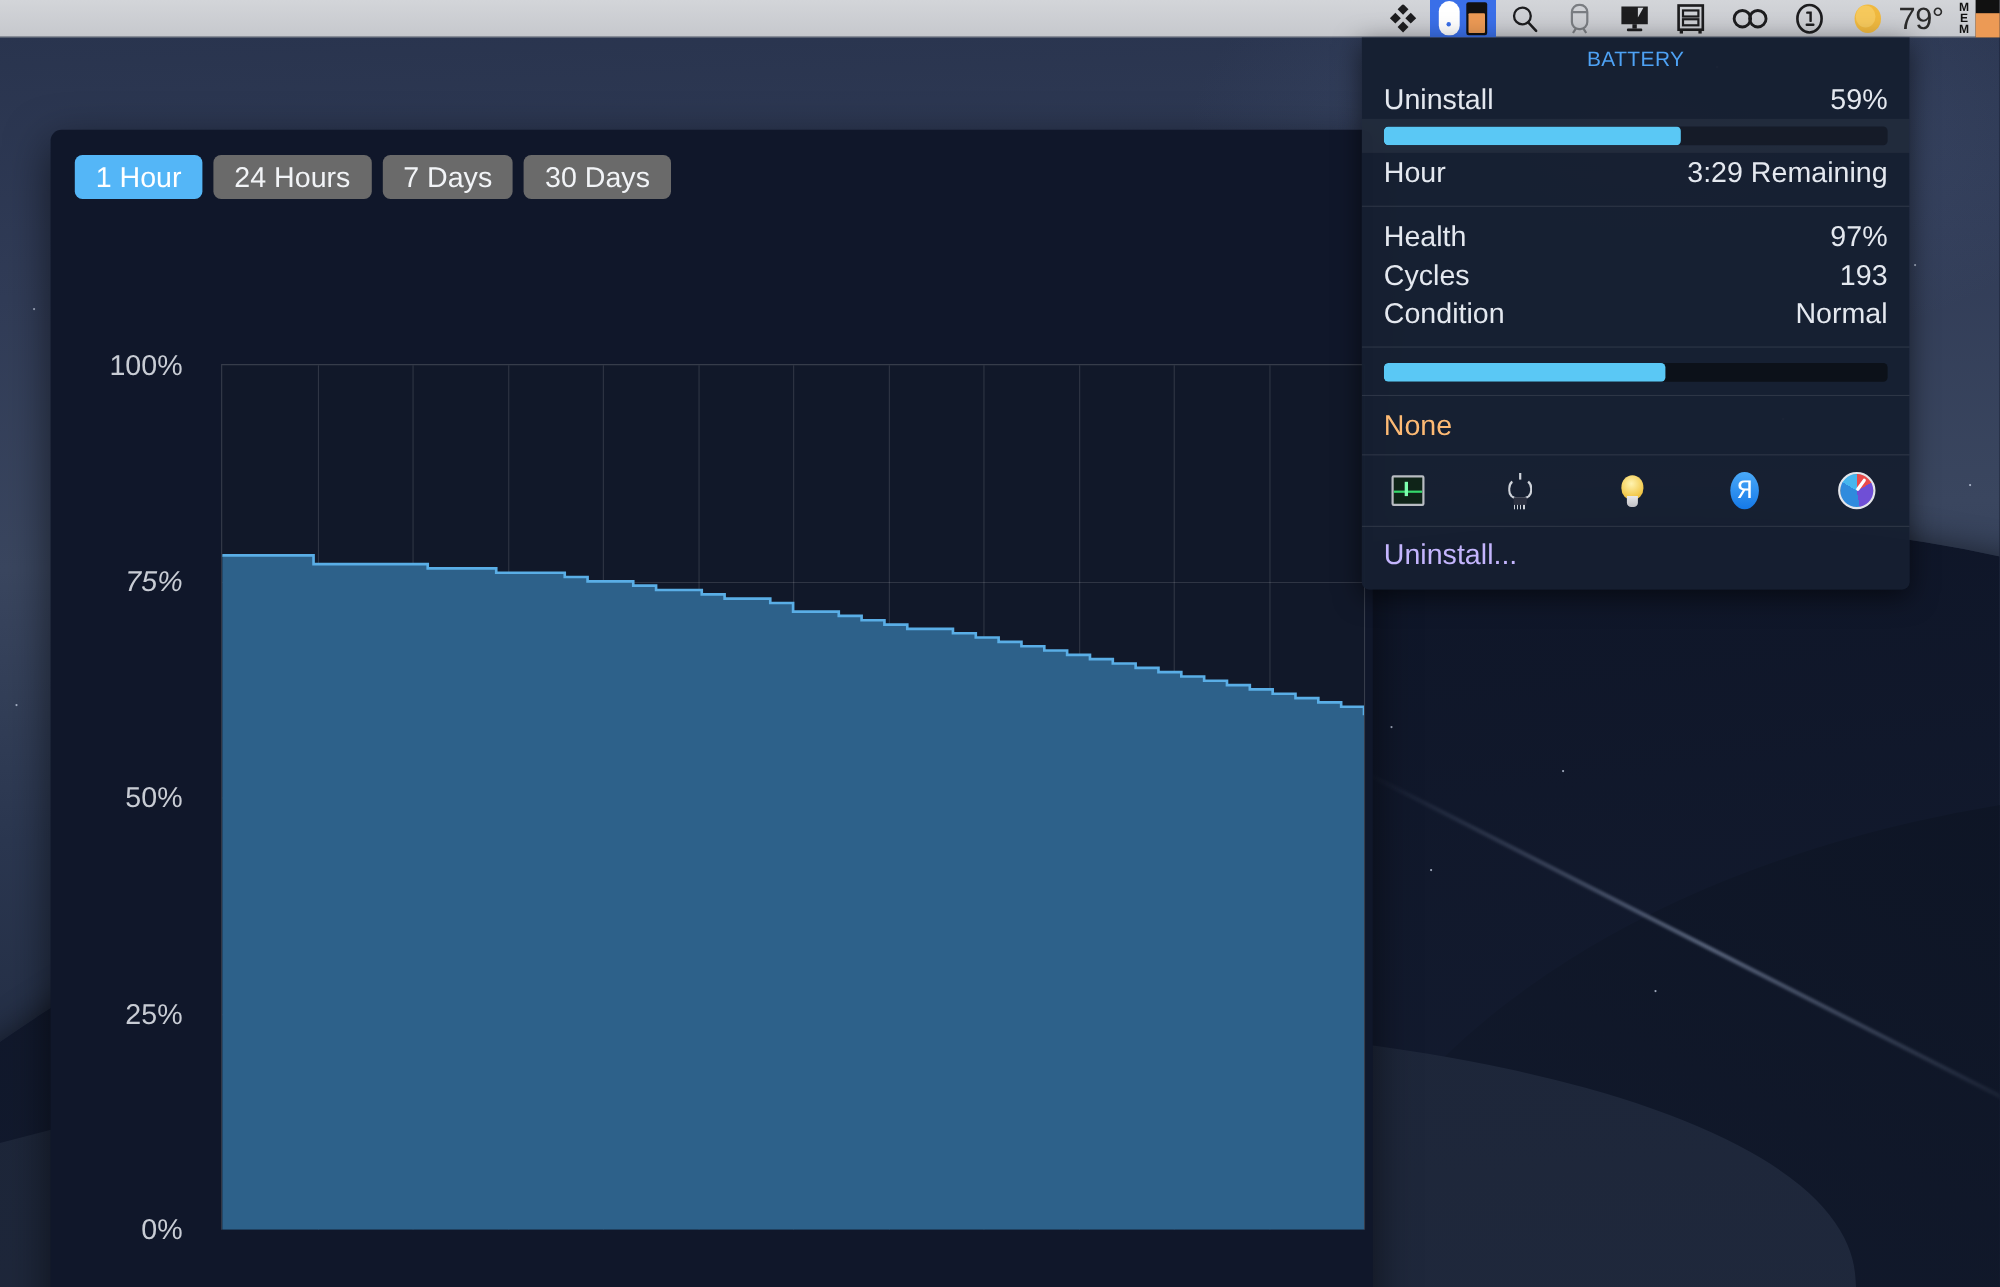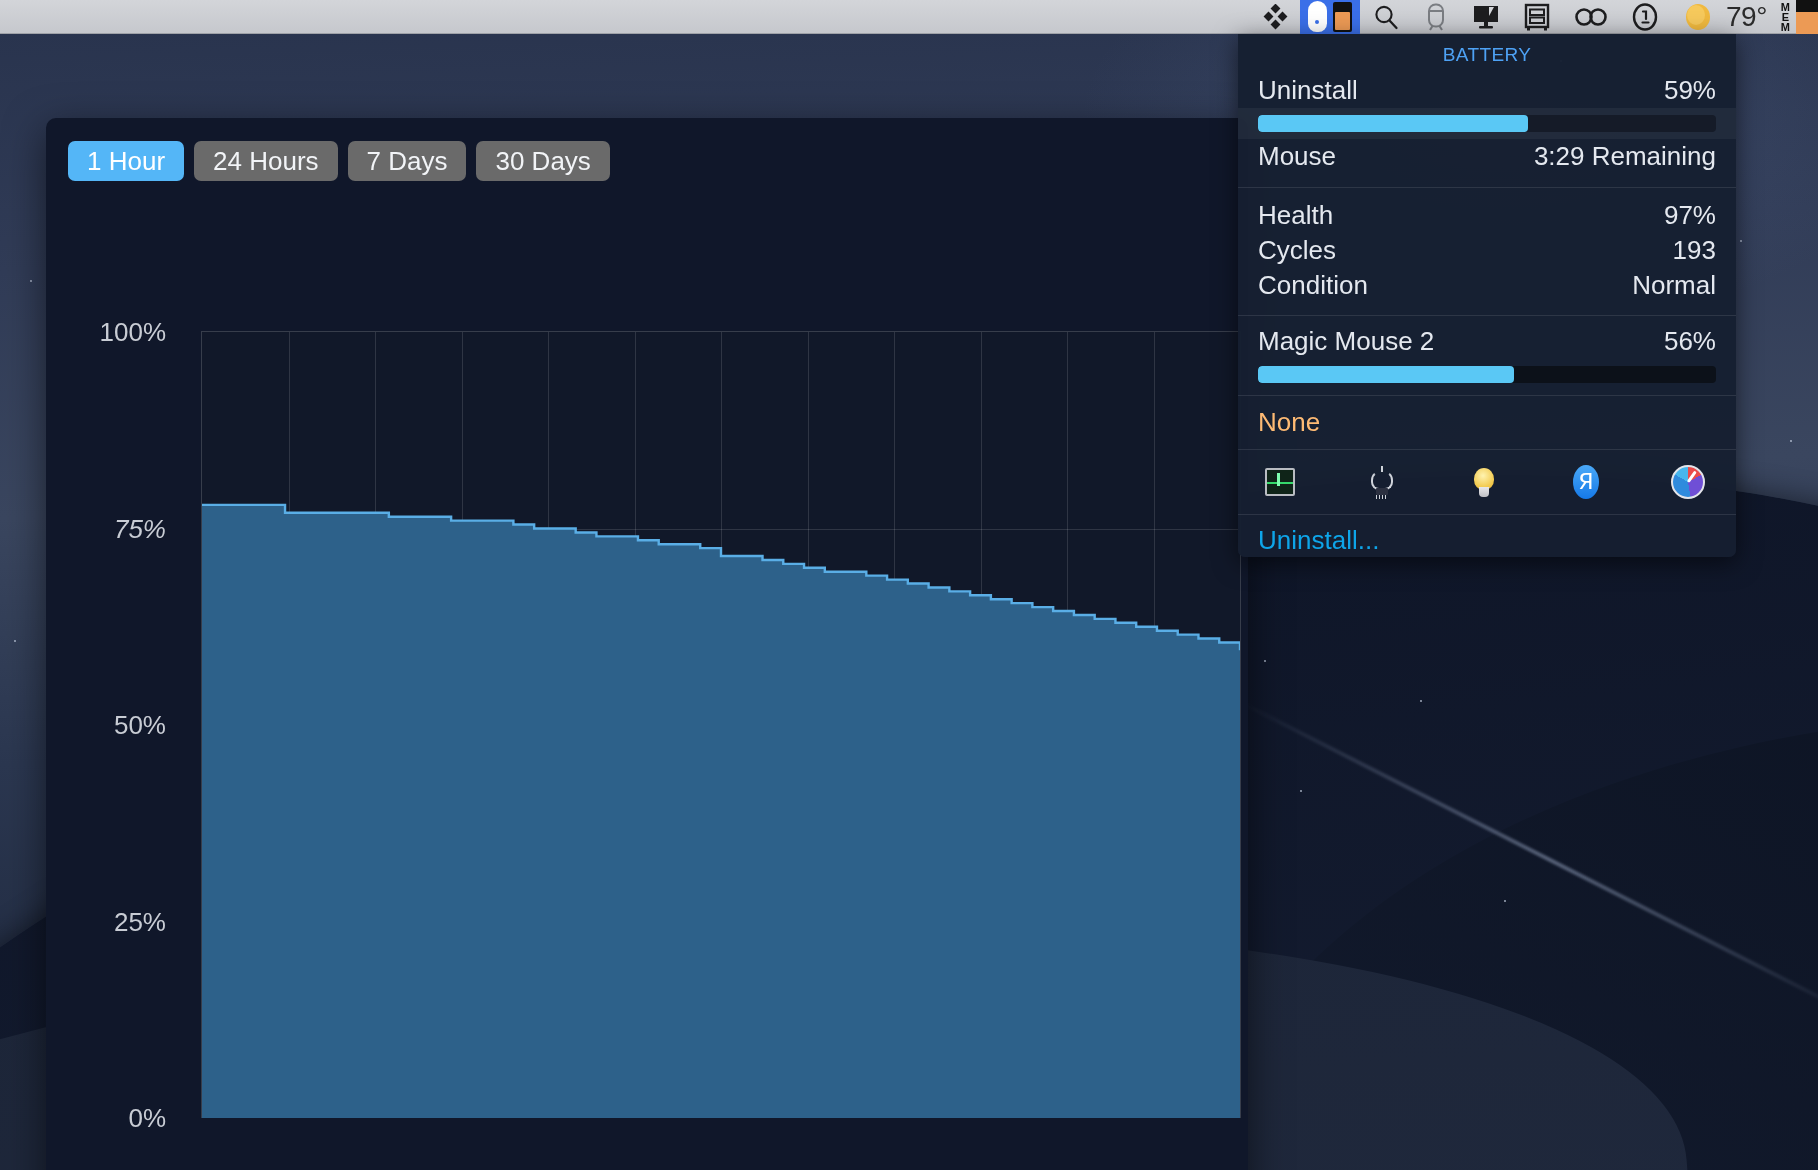--- a/index.html
+++ b/index.html
@@ -126,21 +126,21 @@
   .bp-bar-plain { padding:6px 20px 12px; }
   .bp-bar-plain .bp-bar { background:#0c1119; }
   .bp-sep { height:1px; background:rgba(255,255,255,0.10); margin:9px 0 0; }
   .bp-sep2 { height:1px; background:rgba(255,255,255,0.10); }
   .bp-none { font-size:26px; padding:2px 20px 11px; color:#fdba74; }
   .bp-icons {
     display:flex; align-items:center; justify-content:space-between;
     padding:14px 30px 14px 24px;
   }
   .bp-icon { width:36px; height:36px; display:flex; align-items:center; justify-content:center; }
-  .bp-footer { font-size:26px; padding:10px 20px 1px; color:#0ea5e9; }
+  .bp-footer { font-size:26px; padding:10px 20px 16px; color:#c4b5fd; }
 
   
   .ic-activity {
     width:30px; height:28px; background:#0f2418; border:2px solid #b9bcc2;
     border-radius:2px; position:relative; overflow:hidden;
   }
   .ic-activity::before {
     content:""; position:absolute; left:0; right:0; top:50%;
     height:2px; background:#35d96b;
     box-shadow:0 -6px 0 -1px rgba(53,217,107,.25), 0 6px 0 -1px rgba(53,217,107,.25);
@@ -354,21 +354,21 @@
     <span>59%</span>
   </div>
 
   <div class="bp-bar-wrap">
     <div class="bp-bar">
       <span id="batt-fill" style="width: 59%; background: rgb(90, 200, 245);"></span>
     </div>
   </div>
 
   <div class="bp-row">
-    <span>Mouse</span>
+    <span>Hour</span>
     <span>3:29 Remaining</span>
   </div>
 
   <div class="bp-sep" style="margin-top:12px;"></div>
   <div style="height:10px"></div>
 
   <div class="bp-row">
     <span>Health</span>
     <span>97%</span>
   </div>
@@ -377,24 +377,20 @@
     <span>193</span>
   </div>
   <div class="bp-row">
     <span>Condition</span>
     <span>Normal</span>
   </div>
 
   <div class="bp-sep" style="margin-top:12px;"></div>
   <div style="height:8px"></div>
 
-  <div class="bp-row">
-    <span>Magic Mouse 2</span>
-    <span>56%</span>
-  </div>
   <div class="bp-bar-plain">
     <div class="bp-bar">
       <span id="dev-fill" style="width: 56%; background: rgb(90, 200, 245);"></span>
     </div>
   </div>
 
   <div class="bp-sep2"></div>
   <div style="height:9px"></div>
 
   <div class="bp-none">None</div>

